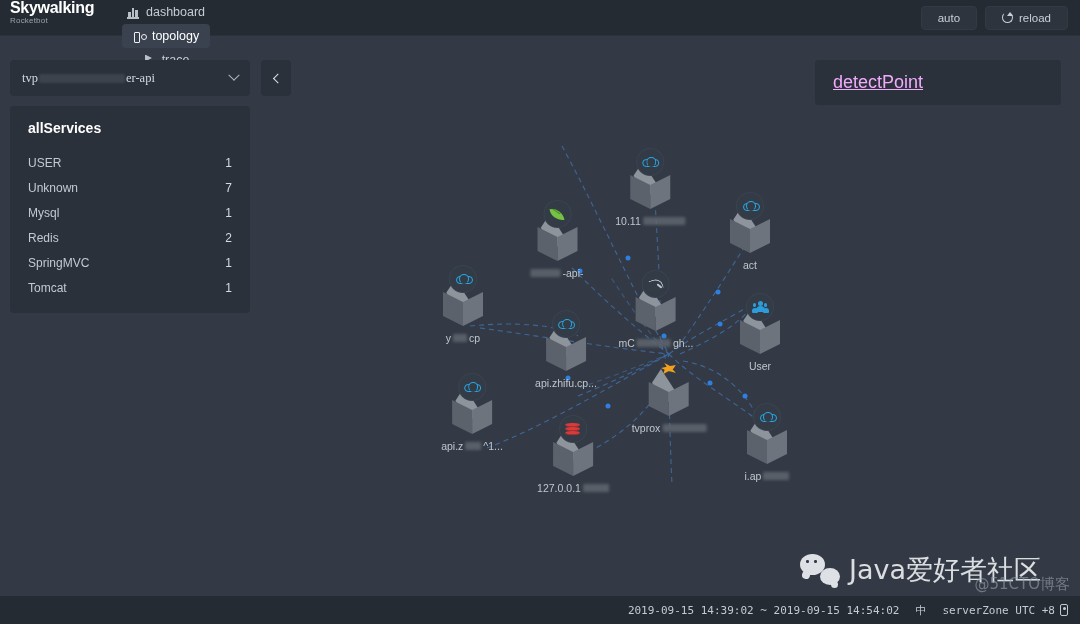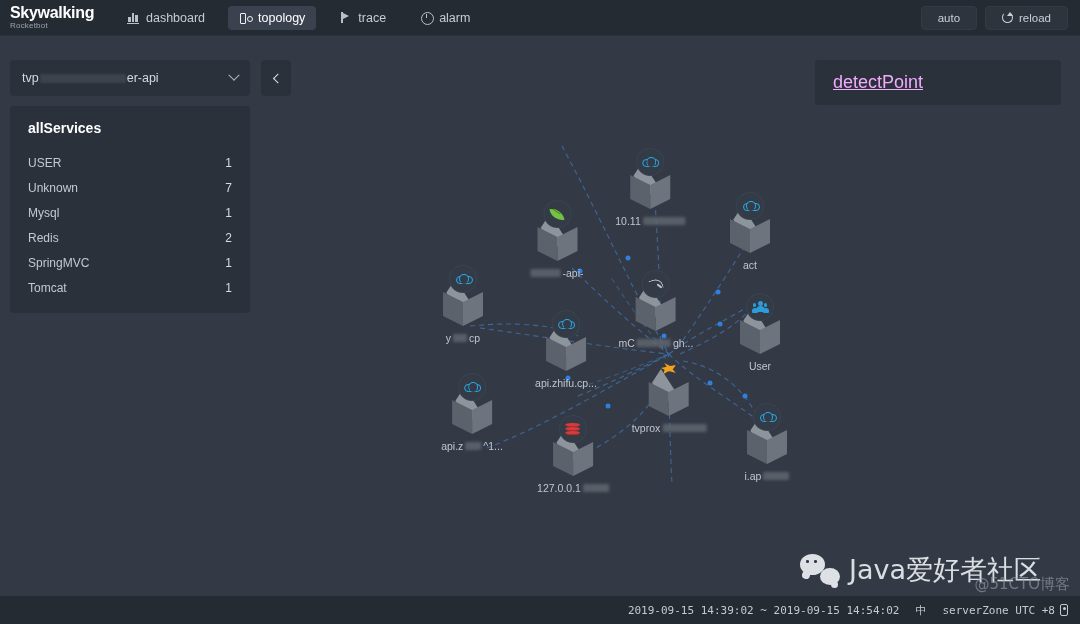--- a/index.html
+++ b/index.html
@@ -8,39 +8,39 @@
     background: #333a45;
     font-family: "Liberation Sans", "DejaVu Sans", sans-serif;
     overflow: hidden;
   }
   #app { position: relative; width: 1080px; height: 624px; background: #333a45; }
 
   
   .header {
     position: absolute; left: 0; top: 0; width: 1080px; height: 36px;
     background: #252b33;
-    display: flex; align-items: center;
+    display: flex; 
     border-bottom: 1px solid #2b313a;
   }
   .brand { width: 100px; padding-left: 10px; line-height: 1; }
   .brand-name {
     font-size: 16px; font-weight: bold; color: #ffffff;
     letter-spacing: -0.3px; position: relative; display: inline-block;
   }
   .brand-swoosh {
     position: absolute; right: -9px; top: 1px;
     width: 9px; height: 12px;
     border: 2px solid #ffffff; border-left-color: transparent;
     border-bottom-color: transparent;
     border-radius: 0 9px 9px 0;
     transform: rotate(16deg);
   }
   .brand-sub { font-size: 8px; color: #9aa3ad; margin-top: 1px; letter-spacing: .2px; }
 
-  .nav { display: flex; align-items: center; gap: 12px; margin-left: 16px; }
+  .nav { display: flex; align-items: center; gap: 0; margin-left: 16px; flex-direction: column; }
   .nav-item {
     display: flex; align-items: center; gap: 6px;
     padding: 5px 11px; border-radius: 4px;
     font-size: 12.5px; color: #c6ccd4; cursor: pointer;
   }
   .nav-item.active { background: #3a4250; color: #ffffff; }
   .nav-ico { width: 13px; height: 13px; display: inline-block; position: relative; opacity: .92; }
 
   
   .ico-dash::before, .ico-dash::after, .ico-dash i {
@@ -93,21 +93,21 @@
   .reload-ico::after {
     content:''; position:absolute; right:-1px; top:-1px;
     border-left:3px solid transparent; border-right:3px solid transparent;
     border-bottom:4px solid #c9cfd7;
   }
 
   
   .select-box {
     position: absolute; left: 10px; top: 60px; width: 240px; height: 36px;
     background: #2b313a; border-radius: 4px;
-    display: flex; align-items: center; padding: 0 12px; cursor: pointer;
+    display: flex; align-items: center; padding: 0 12px; cursor: pointer; font-family: Liberation Serif, serif;
   }
   .select-text { font-size: 12.5px; color: #d4d9e0; flex: 1; white-space: nowrap; overflow: hidden; }
   .select-text .redacted {
     display: inline-block; background: #3d434d; color: transparent;
     border-radius: 1px; vertical-align: middle; height: 9px;
     filter: blur(1.2px); margin: 0 1px;
   }
   .chev-down {
     width: 8px; height: 8px; border-right: 1.6px solid #aeb5be;
     border-bottom: 1.6px solid #aeb5be; transform: rotate(45deg) translate(-2px,-2px);

